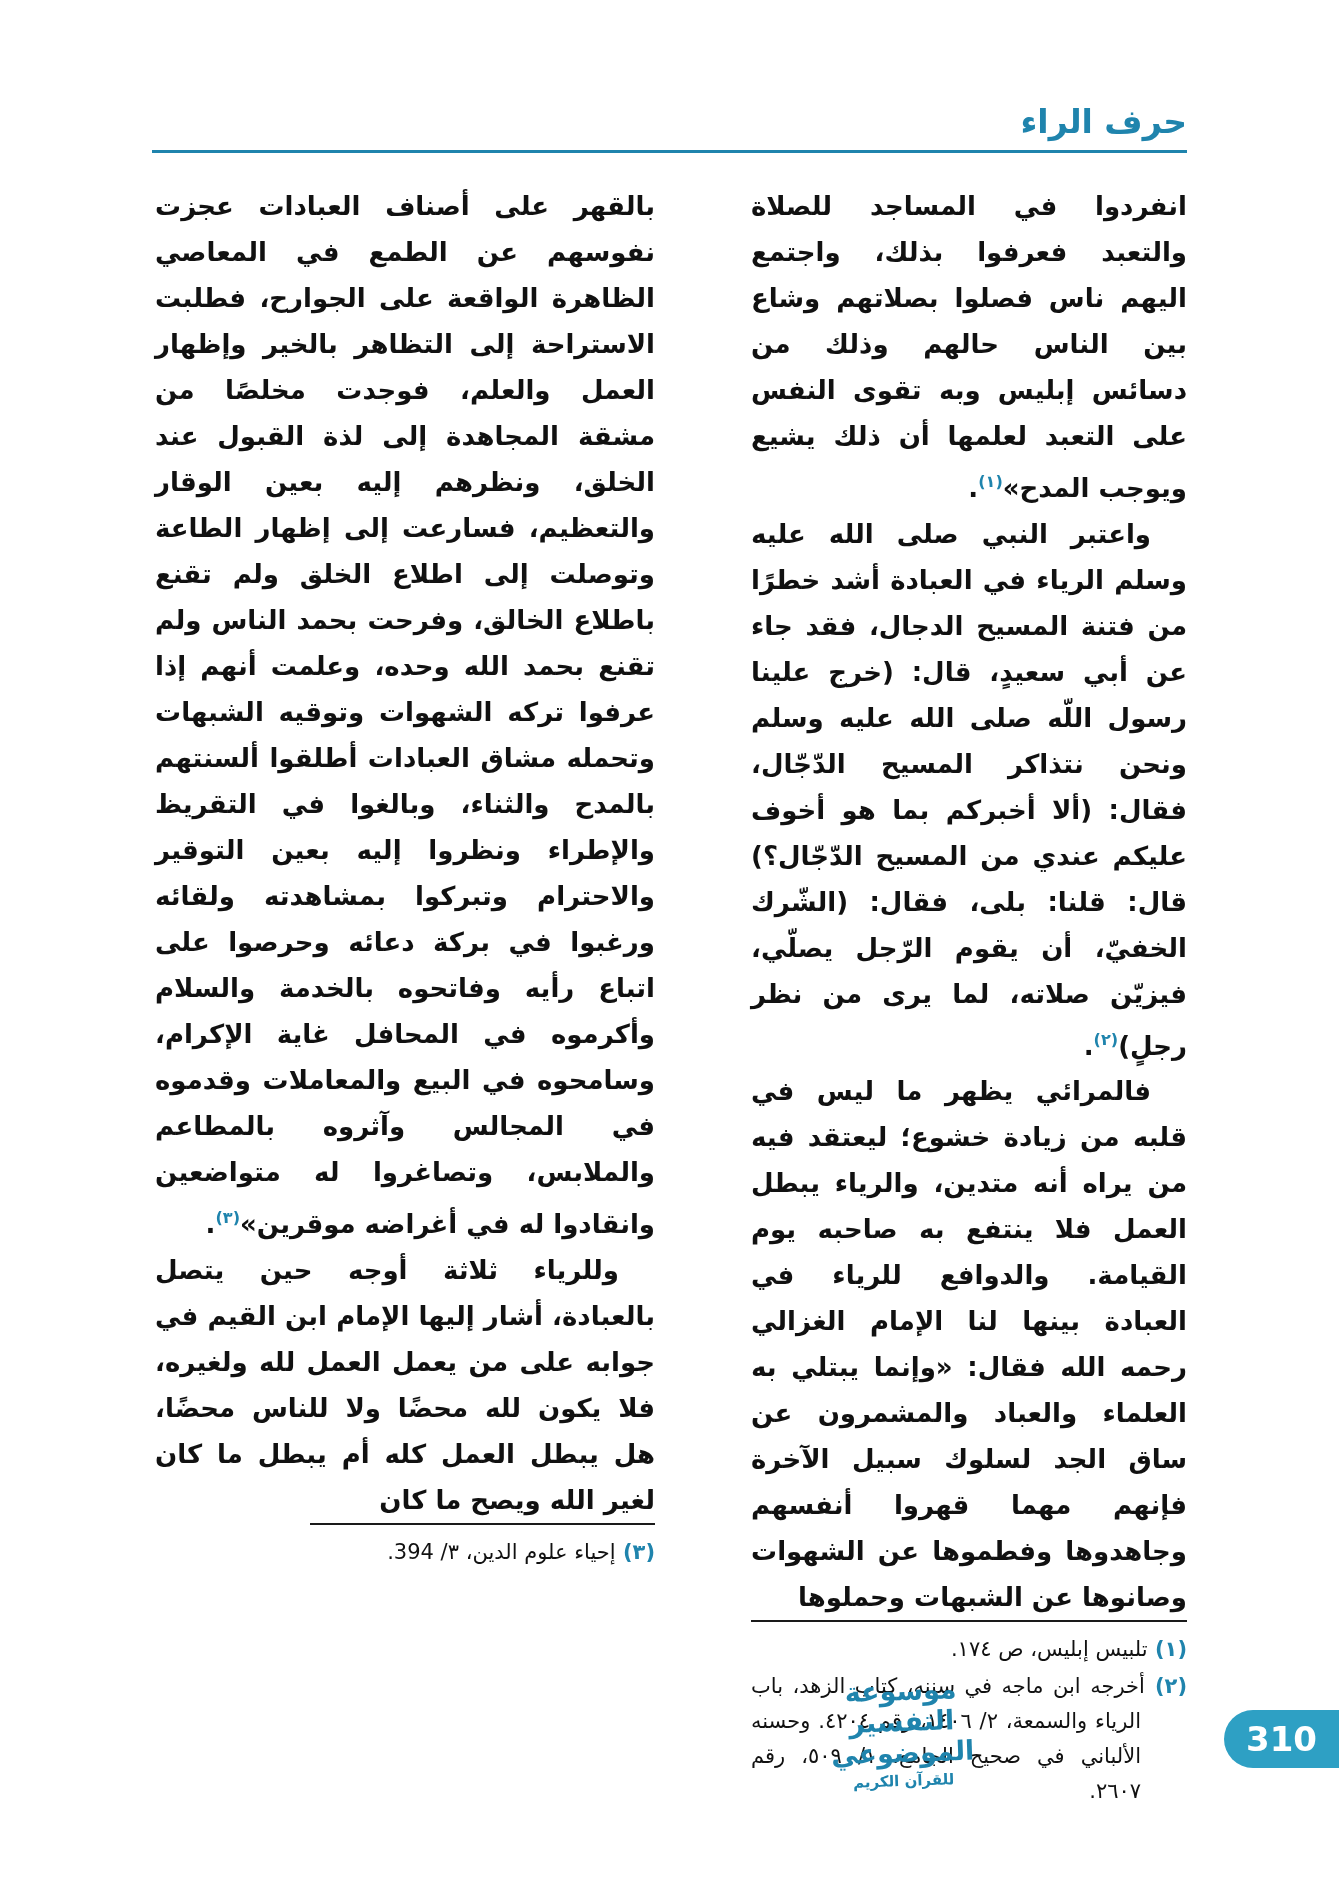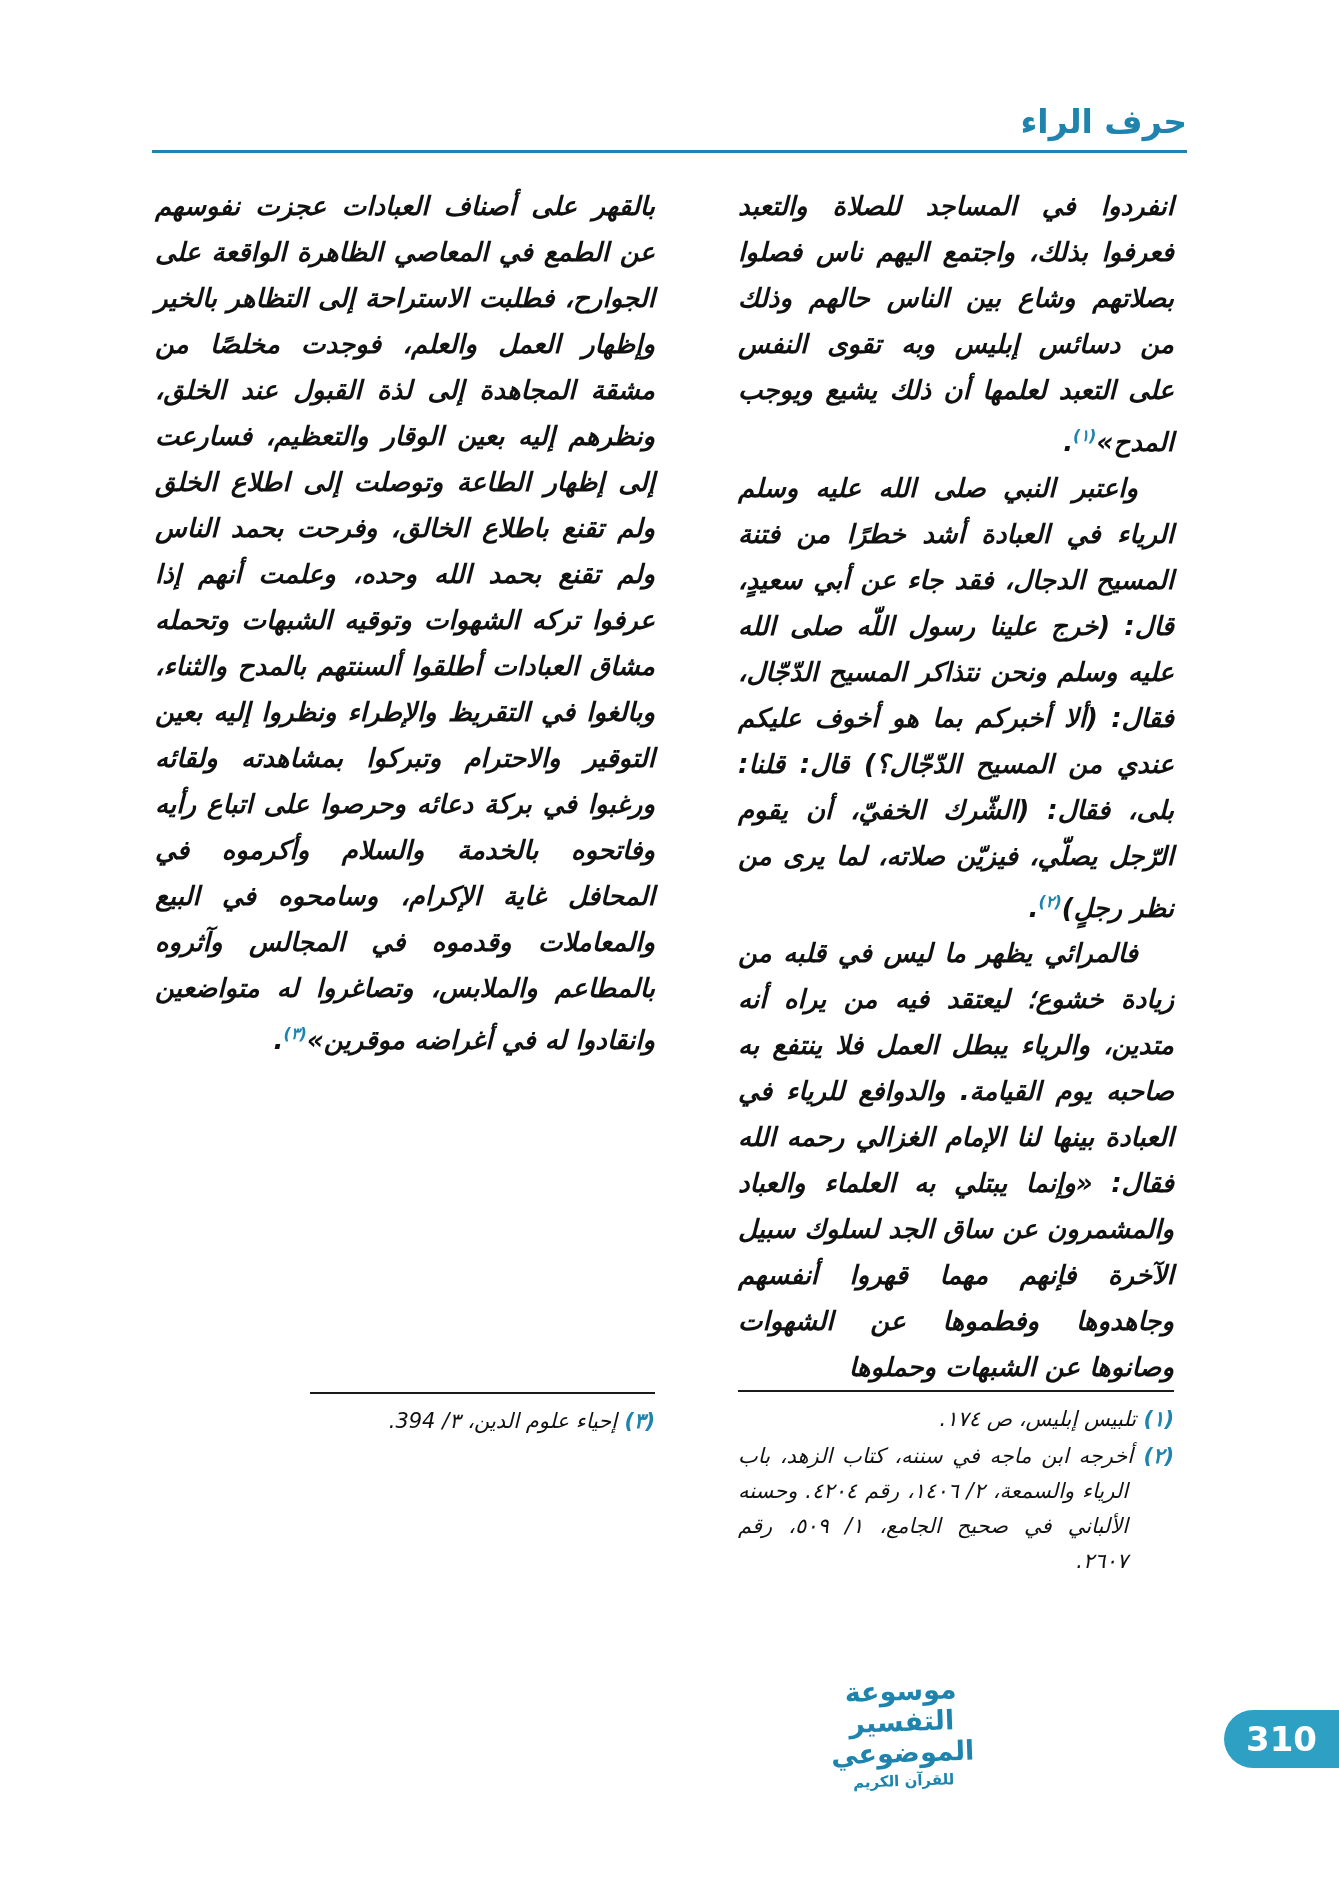--- a/index.html
+++ b/index.html
@@ -20,23 +20,23 @@
     letter-spacing:1px;
   }
   .header-rule {
     position:absolute; top:150px; left:152px;
     width:1035px; height:3px;
     background:var(--accent, #1f84ad);
   }
   
   .col {
     position:absolute; top:183px;
-    display:flex; flex-direction:column;font-style:italic;
+    display:flex; flex-direction:column;
   }
-  .col-right { right:165px; width:436px; height:1285px; }
+  .col-right { right:152px; width:436px; height:1285px; }
   .col-left  { left:155px;  width:500px; height:1258px; }
   .body-text {
     font-size:26px; line-height:46px;
     font-weight:bold;
     text-align:justify;
     direction:rtl;
   }
   .para { margin:0; }
   .para + .para { text-indent:36px; }
   .fn-ref {
@@ -111,20 +111,21 @@
       <div class="fn-list">
           <div class="fn"><span class="fn-num">(١) </span><span>تلبيس إبليس، ص ١٧٤.</span></div>
           <div class="fn"><span class="fn-num">(٢) </span><span>أخرجه ابن ماجه في سننه، كتاب الزهد، باب الرياء والسمعة، ٢/ ١٤٠٦، رقم ٤٢٠٤. وحسنه الألباني في صحيح الجامع، ١/ ٥٠٩، رقم ٢٦٠٧.</span></div>
         </div>
     </div>
   </div>
 
   <div class="col col-left">
     <div class="body-text">
         <p class="para"><span>بالقهر على أصناف العبادات عجزت نفوسهم عن الطمع في المعاصي الظاهرة الواقعة على الجوارح، فطلبت الاستراحة إلى التظاهر بالخير وإظهار العمل والعلم، فوجدت مخلصًا من مشقة المجاهدة إلى لذة القبول عند الخلق، ونظرهم إليه بعين الوقار والتعظيم، فسارعت إلى إظهار الطاعة وتوصلت إلى اطلاع الخلق ولم تقنع باطلاع الخالق، وفرحت بحمد الناس ولم تقنع بحمد الله وحده، وعلمت أنهم إذا عرفوا تركه الشهوات وتوقيه الشبهات وتحمله مشاق العبادات أطلقوا ألسنتهم بالمدح والثناء، وبالغوا في التقريظ والإطراء ونظروا إليه بعين التوقير والاحترام وتبركوا بمشاهدته ولقائه ورغبوا في بركة دعائه وحرصوا على اتباع رأيه وفاتحوه بالخدمة والسلام وأكرموه في المحافل غاية الإكرام، وسامحوه في البيع والمعاملات وقدموه في المجالس وآثروه بالمطاعم والملابس، وتصاغروا له متواضعين وانقادوا له في أغراضه موقرين»</span><span class="fn-ref">(٣)</span><span>.</span></p>
+        <p class="para"><span>وللرياء ثلاثة أوجه حين يتصل بالعبادة، أشار إليها الإمام ابن القيم في جوابه على من يعمل العمل لله ولغيره، فلا يكون لله محضًا ولا للناس محضًا، هل يبطل العمل كله أم يبطل ما كان لغير الله ويصح ما كان</span></p>
       </div>
     <div class="footnotes footnotes-left">
       <hr class="fn-rule">
       <div class="fn-list">
           <div class="fn"><span class="fn-num">(٣) </span><span>إحياء علوم الدين، ٣/ 394.</span></div>
         </div>
     </div>
   </div>
 
   <div class="logo">

